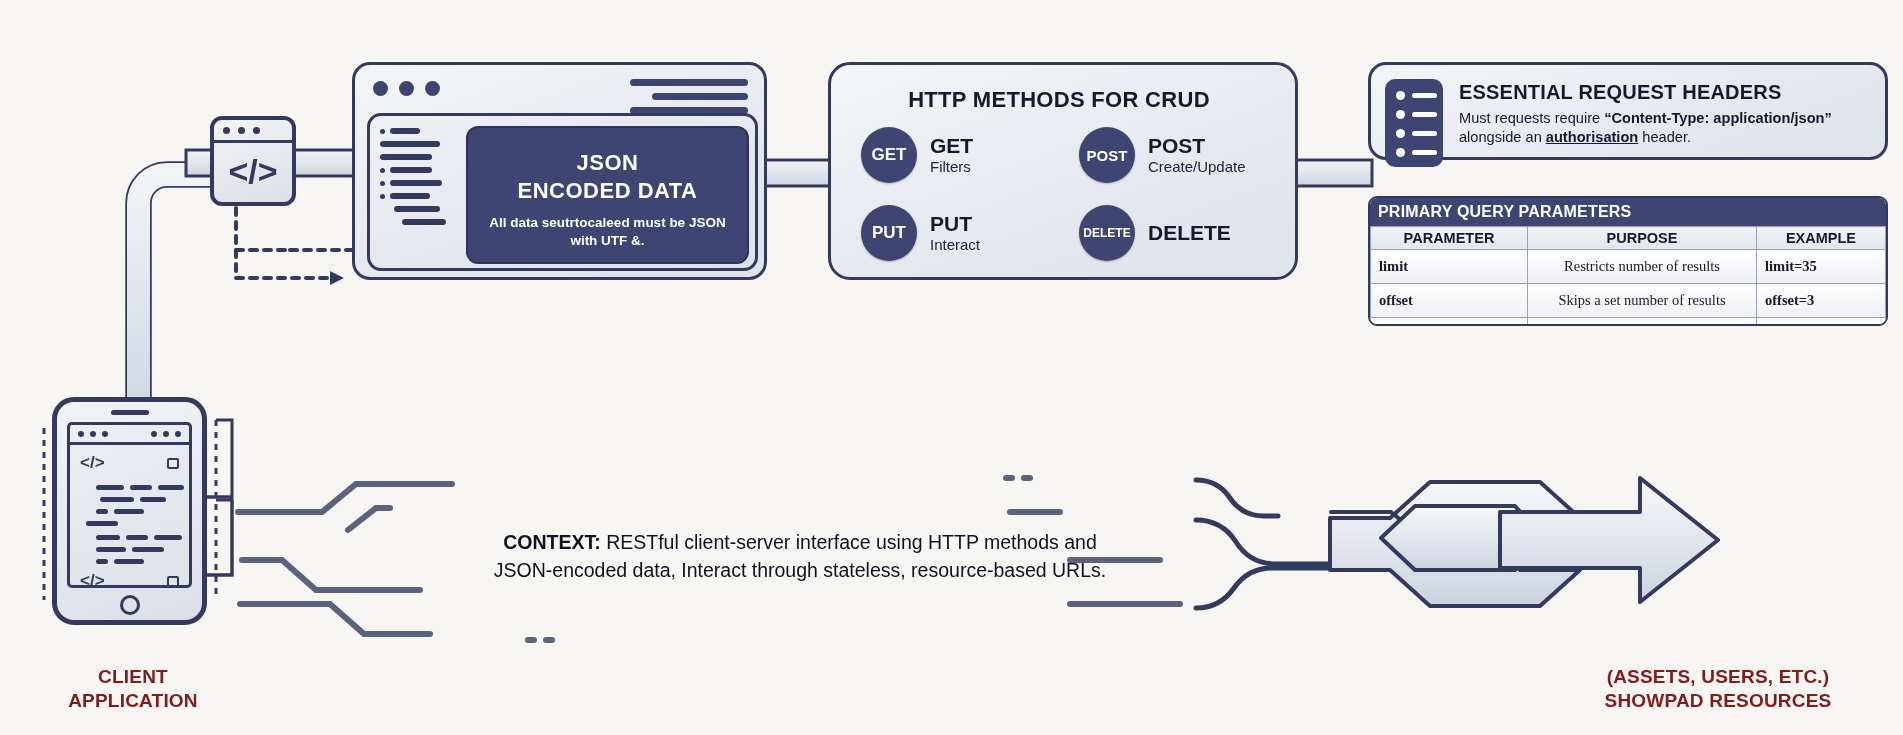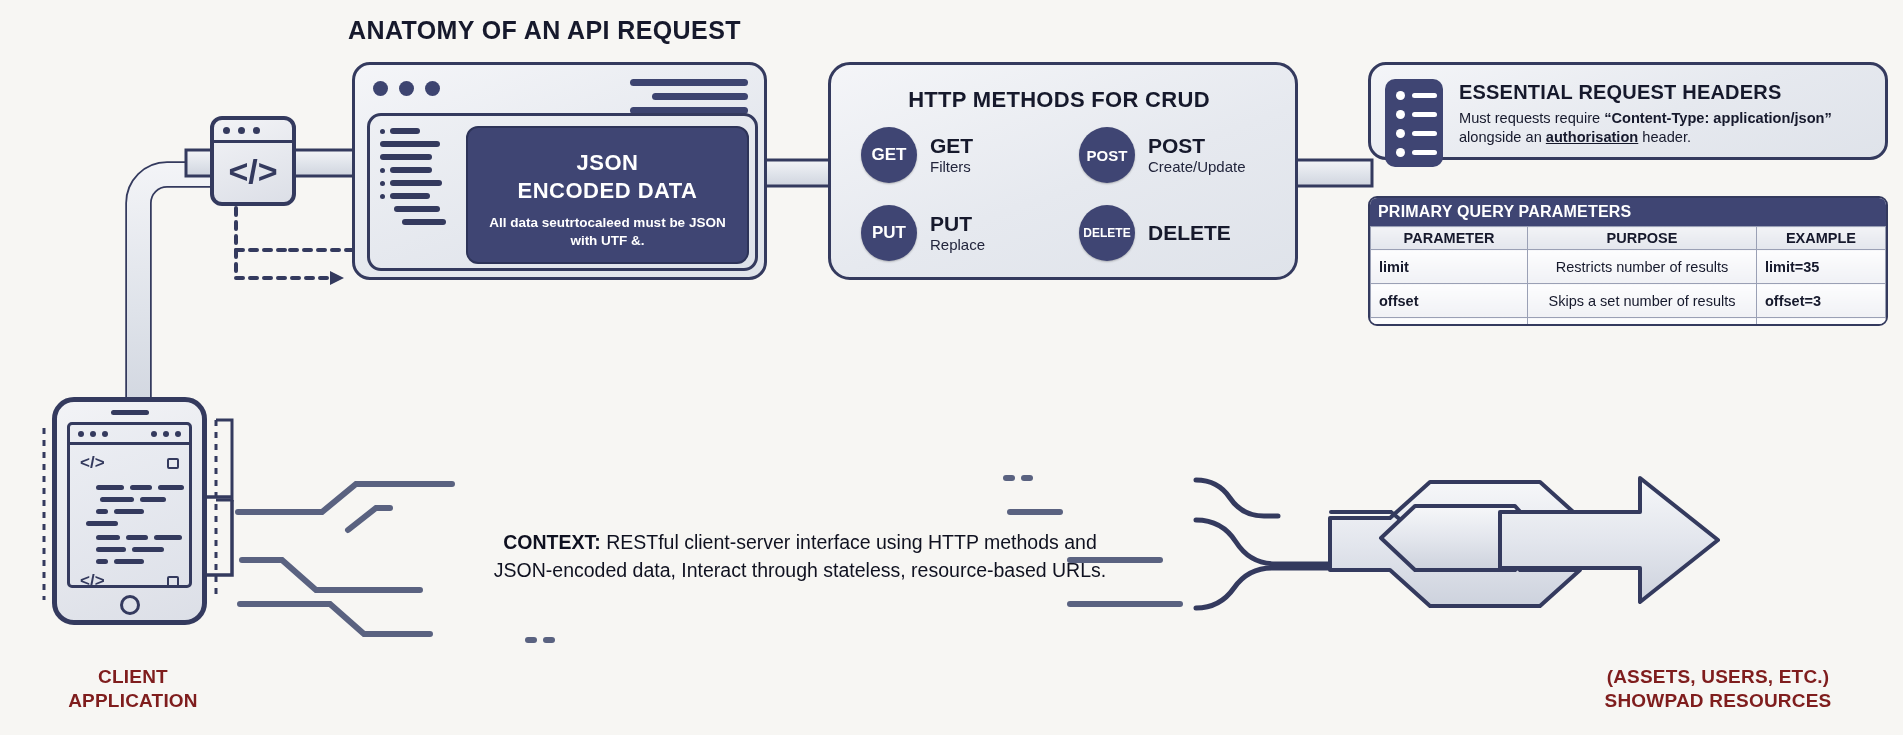--- a/index.html
+++ b/index.html
@@ -103,20 +103,21 @@
     text-align:left;padding:5px 8px;letter-spacing:.2px;
   }
   #params-table th{
     background:linear-gradient(180deg,#f2f3f6,#e3e6ed);
     color:#16192c;font-size:14.5px;font-weight:bold;
     border:1.5px solid #9aa0b5;padding:3px 8px;
   }
   #params-table td{
     font-size:14.5px;color:#16192c;border:1.5px solid #9aa0b5;padding:3px 8px;
     background:linear-gradient(180deg,#fdfdfe,#f0f1f5);
+    font-family:Liberation Serif, serif;
   }
   #params-table td.k{font-weight:bold;}
   #params-table td.c{text-align:center;}
   #params-table .colp{width:140px;margin-left:8px;}
   #params-table .cole{width:112px;}
 
   
   #phone{
     left:52px;top:397px;width:155px;height:228px;
     background:linear-gradient(160deg,#f2f3f6,#dcdfe7);
@@ -211,21 +212,20 @@
     </g>
 
     <g>
       <path d="M1330,518 h60 l40,-36 h110 l40,36 h-60 l-28,26 28,26 h60 l-40,36 h-110 l-40,-36 h-60 z" fill="url(#arrowg)" stroke="#343a5e" stroke-width="4" stroke-linejoin="round"></path>
       <path d="M1545,540 h-120 l-34,-28 h-60" fill="none" stroke="#343a5e" stroke-width="4" stroke-linecap="round"></path>
       <path d="M1545,540 l-30,-34 h-100 l-34,32 34,32 h100 z" fill="url(#arrowg)" stroke="#343a5e" stroke-width="4" stroke-linejoin="round"></path>
       <path d="M1500,512 H1640 V478 l78,62 l-78,62 V568 H1500 z" fill="url(#arrowg)" stroke="#343a5e" stroke-width="4" stroke-linejoin="round"></path>
     </g>
   </svg>
 
-  <div class="abs main-title">ANATOMY OF AN API REQUEST</div>
 
   <div class="abs panel" id="browser-panel">
     <div class="brow-dots">
         <i></i>
         <i></i>
         <i></i>
       </div>
     <div class="brow-bars">
       <i style="width:118px"></i>
         <i style="width:96px"></i>
@@ -295,21 +295,21 @@
       <div>
         <div class="mname">POST</div>
         <div class="msub">Create/Update</div>
       </div>
     </div>
 
     <div class="method" style="left:30px;top:140px;">
       <div class="mcircle" style="font-size:17px">PUT</div>
       <div>
         <div class="mname">PUT</div>
-        <div class="msub">Replace</div>
+        <div class="msub">Interact</div>
       </div>
     </div>
 
     <div class="method" style="left:248px;top:140px;">
       <div class="mcircle sm">DELETE</div>
       <div>
         <div class="mname">DELETE</div>
       </div>
     </div>
   </div>

